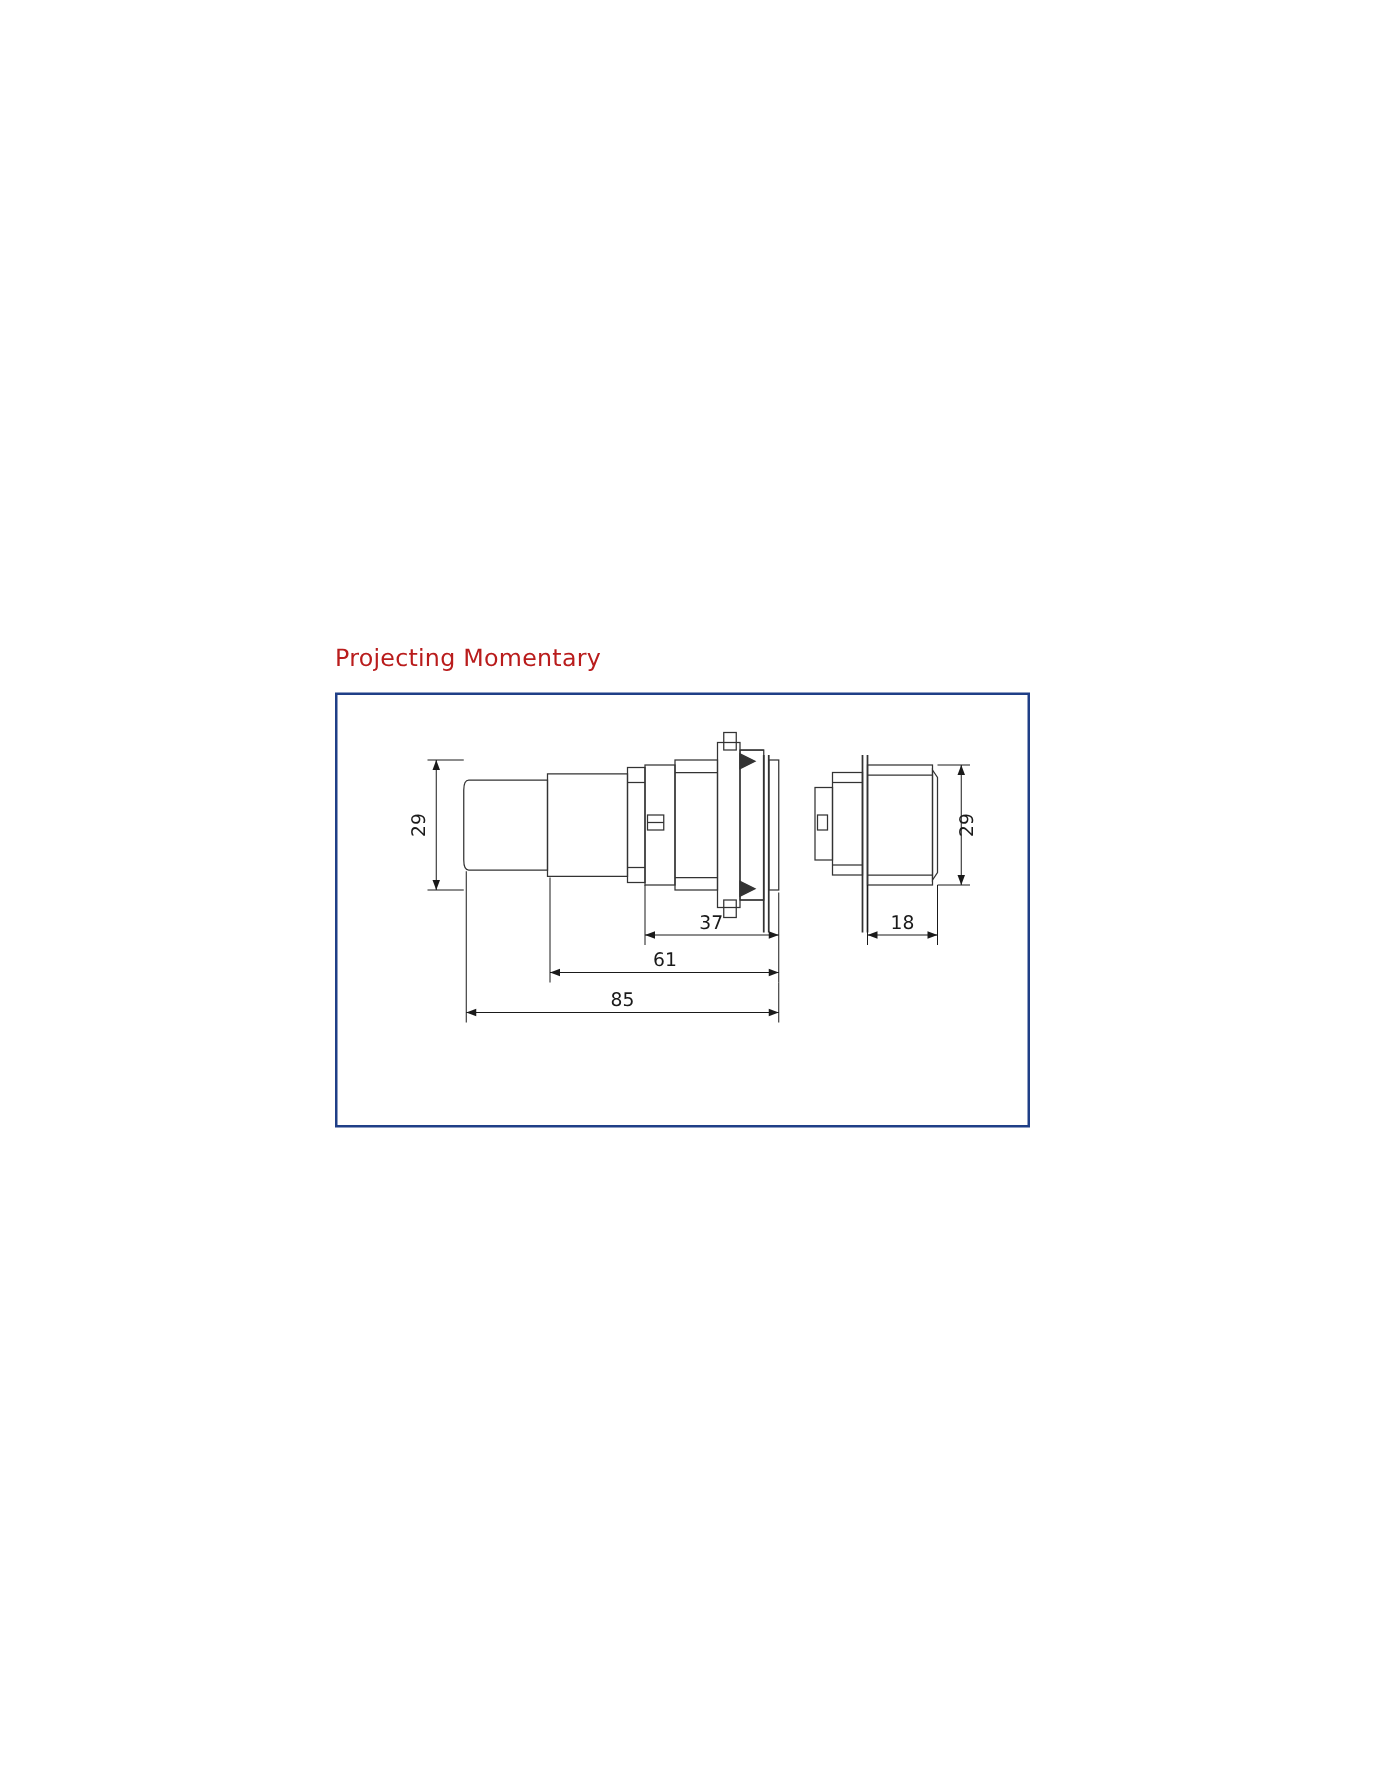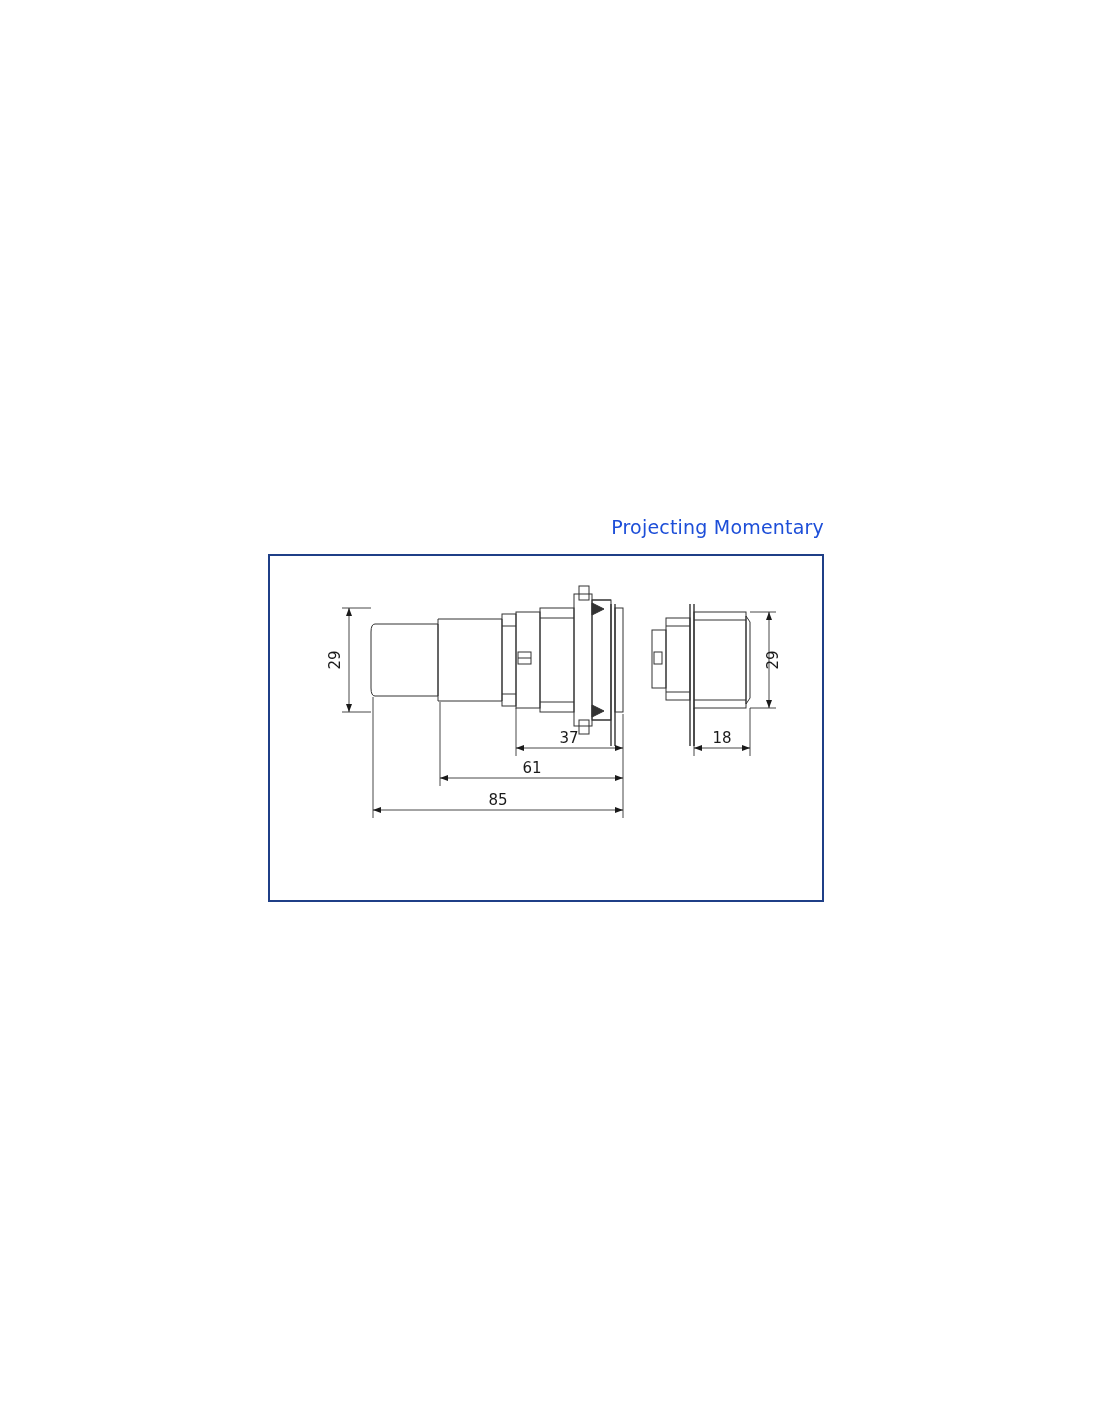--- a/index.html
+++ b/index.html
@@ -18,23 +18,23 @@
     left: 0; top: 0;
     width: 1100px;
     height: 1422px;
     overflow: hidden;
   }
   #title {
     position: absolute;
     left: 268px;
     top: 516px;
     width: 556px;
-    text-align: right;
+    text-align: left;
     font-size: 19px;
-    color: #1d4ed8;
+    color: #b91c1c;
     letter-spacing: 0.2px;
     font-family: "DejaVu Sans", sans-serif;
   }
   #drawing-frame {
     position: absolute;
     left: 268px;
     top: 554px;
     width: 556px;
     height: 348px;
     border: 2px solid #1f3f87;

